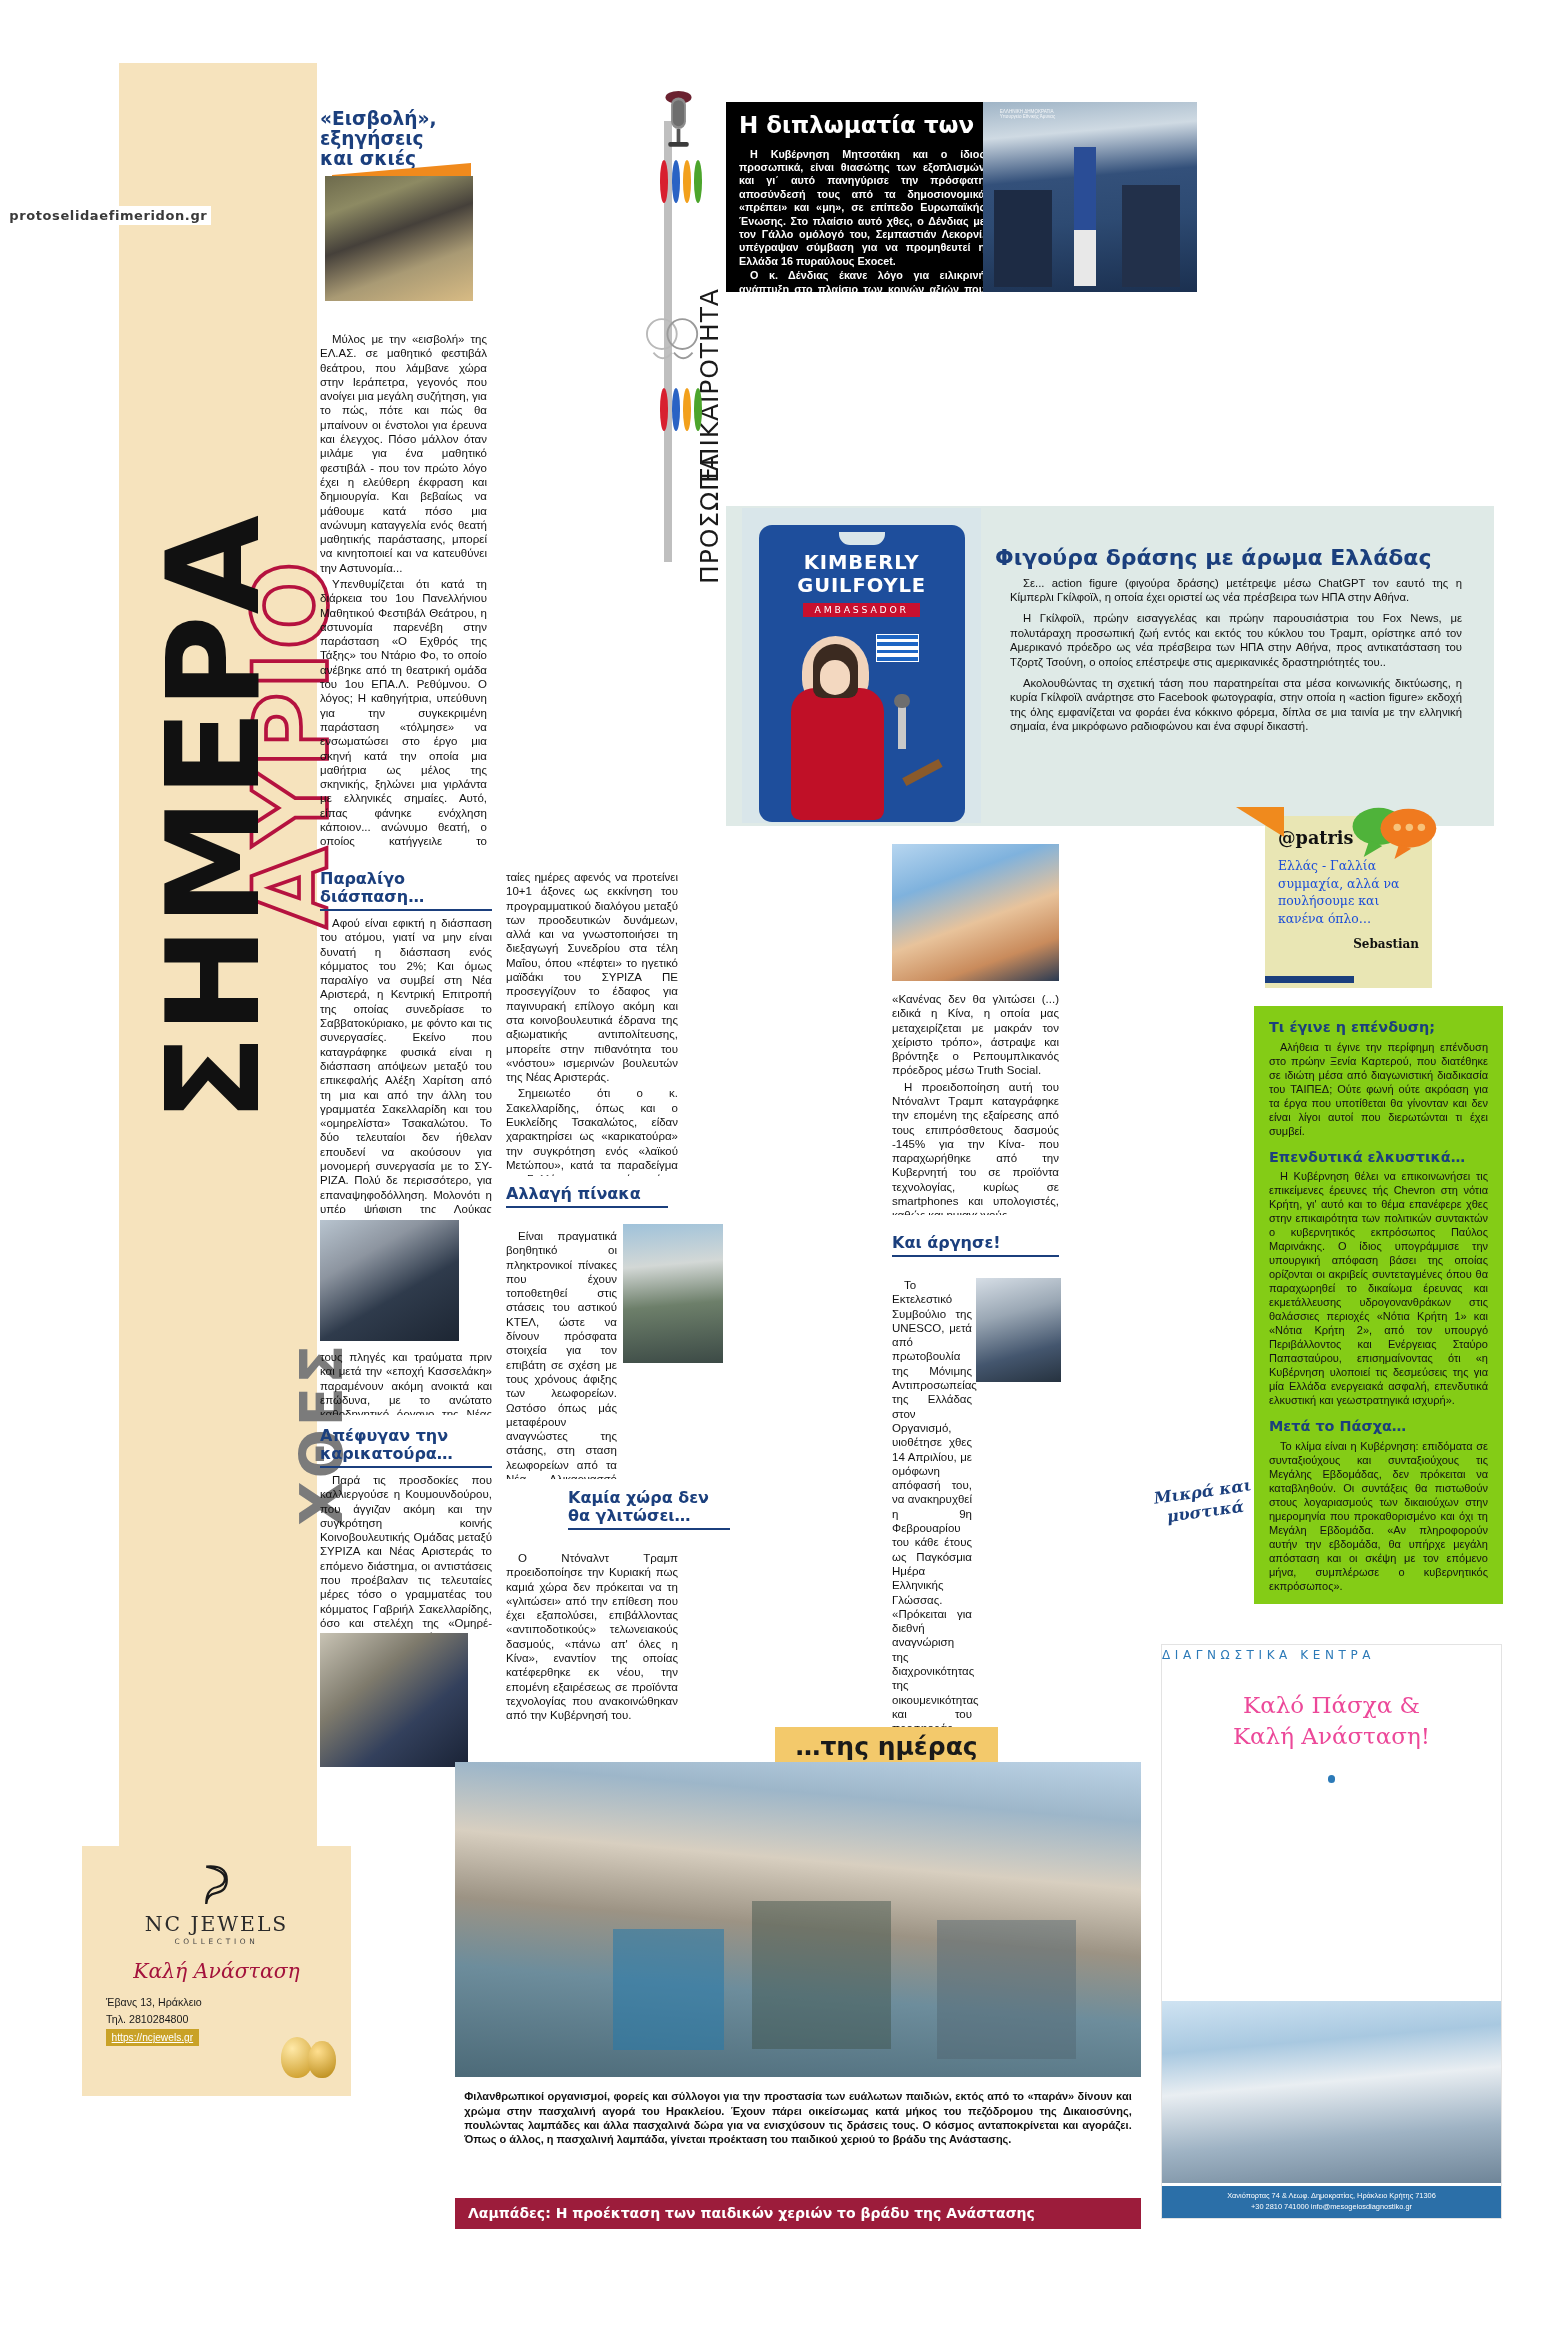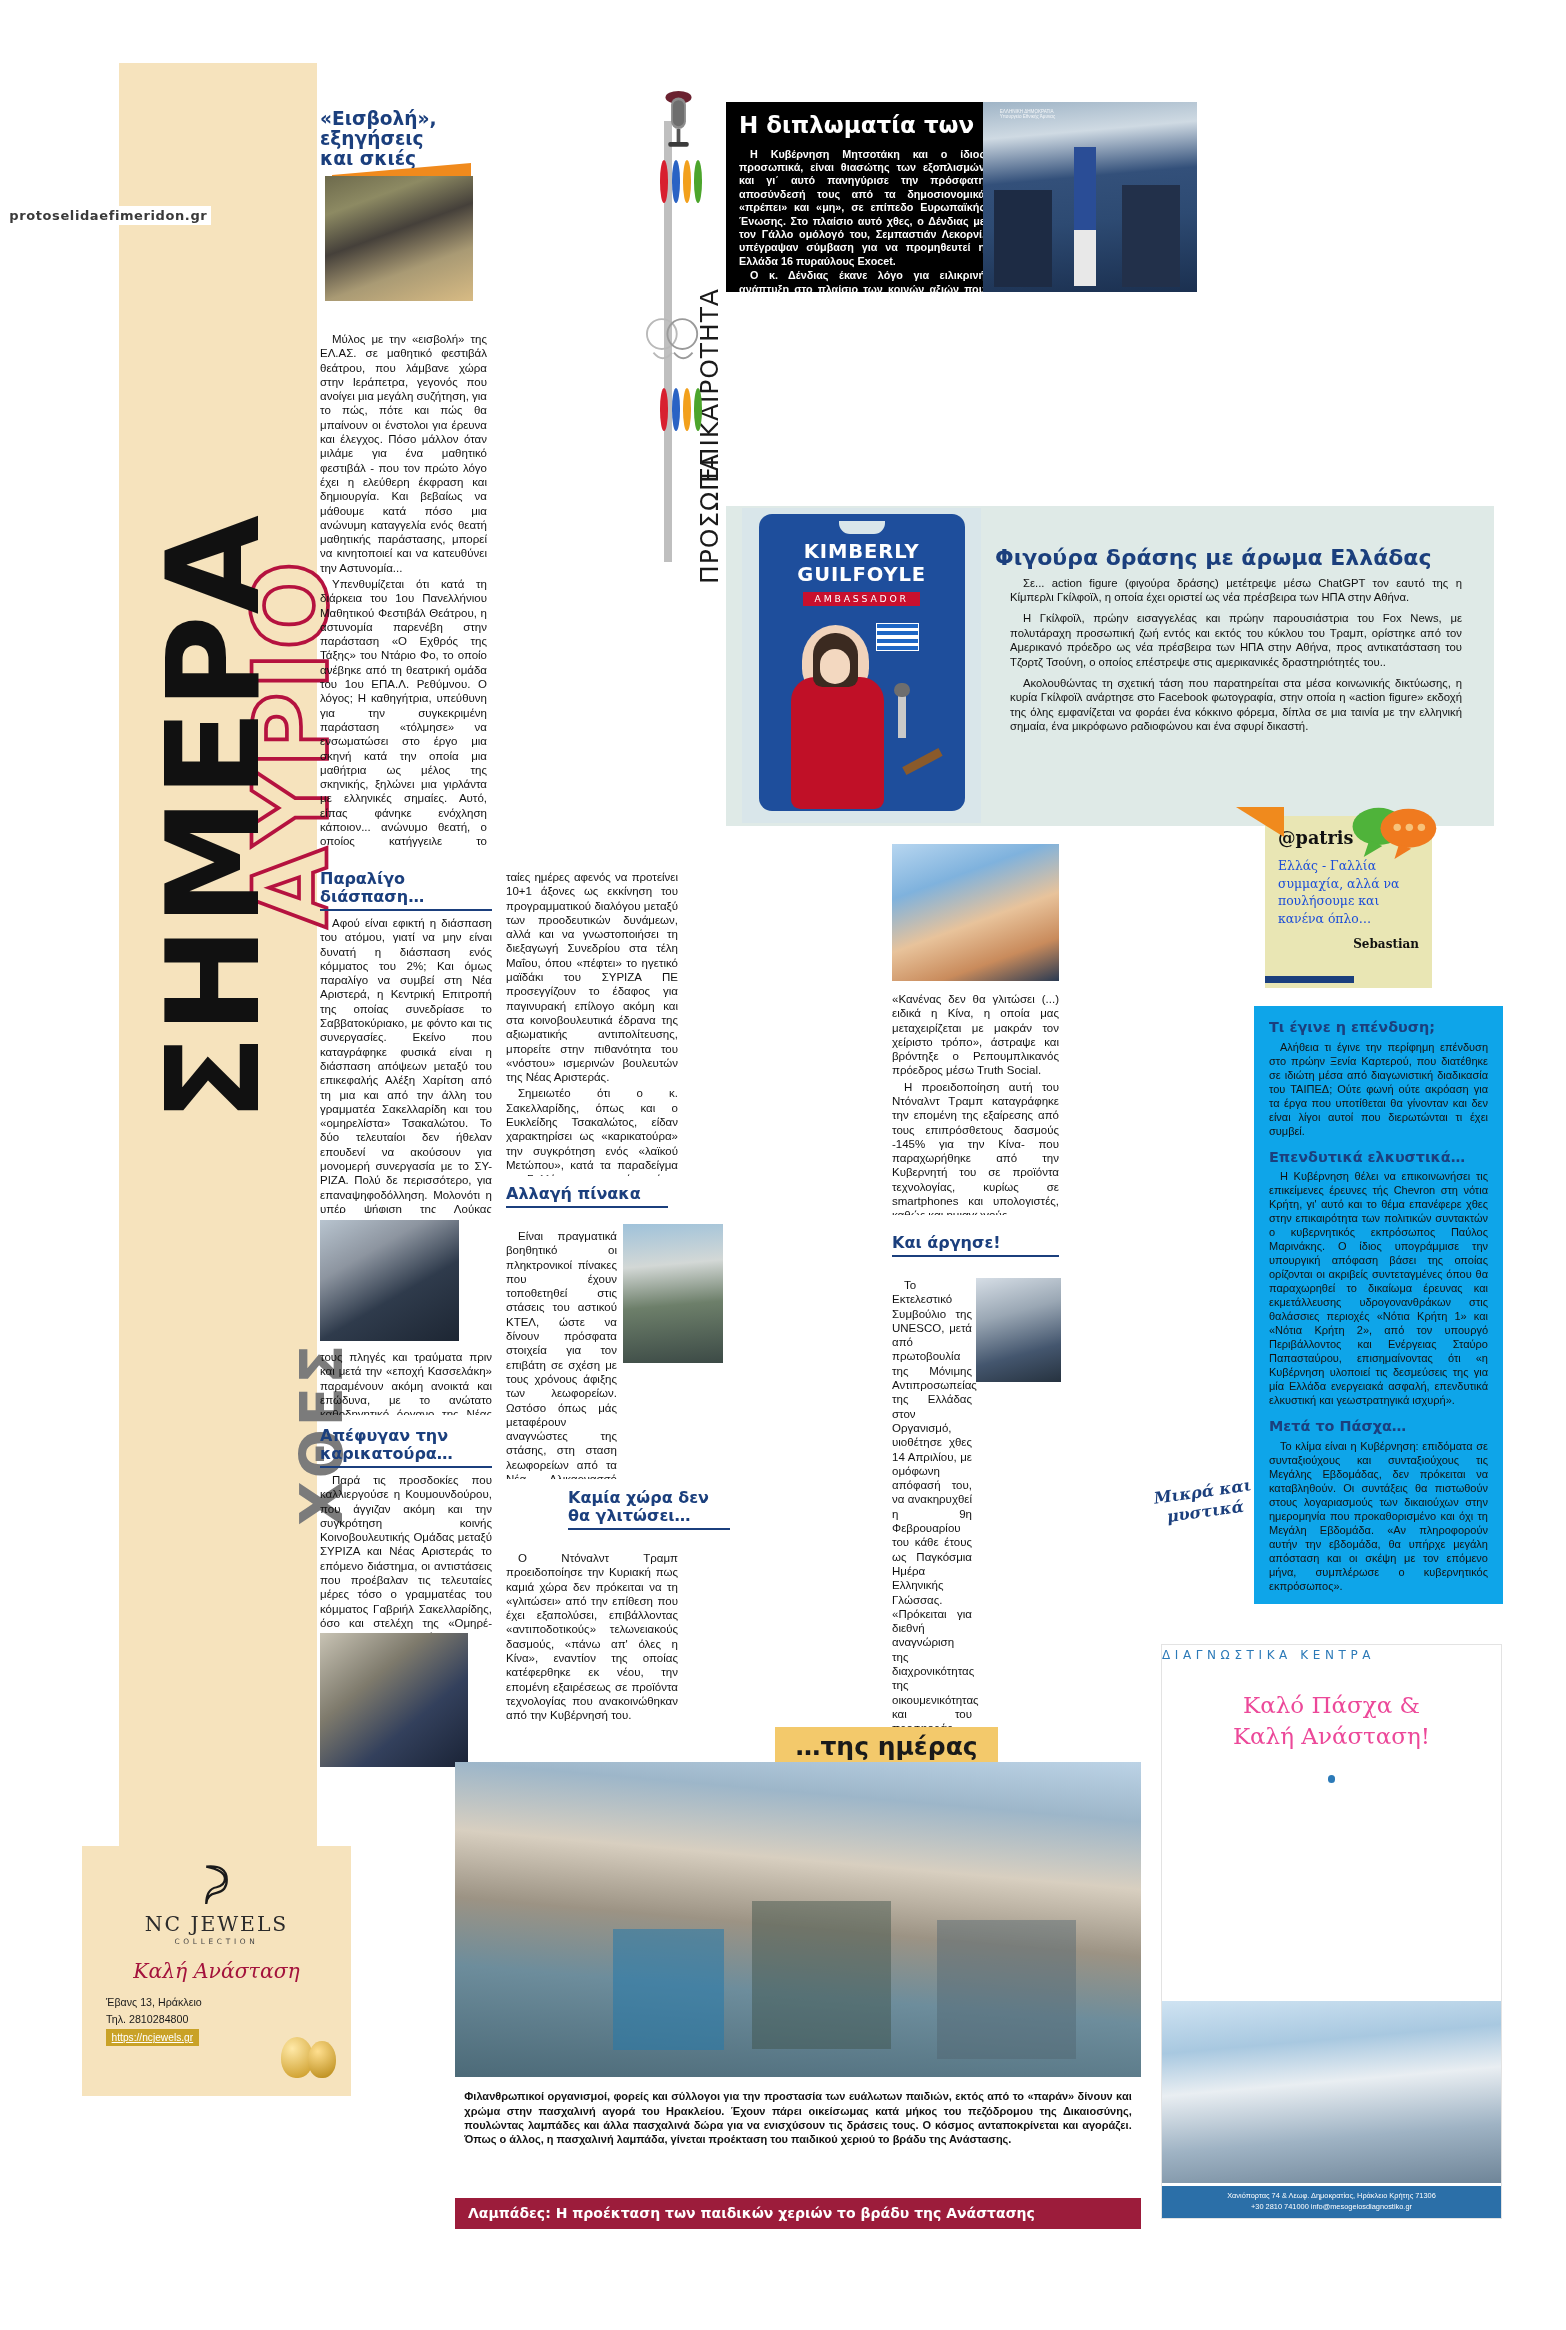--- a/index.html
+++ b/index.html
@@ -102,21 +102,21 @@
     position:absolute; background:#e9e6b4;
     font-family:"DejaVu Serif", serif;
   }
   .patris .handle { font-weight:bold; font-size:17.6px; color:#111; }
   .patris .ptext { font-size:12.4px; line-height:17.6px; color:#1d4ed8; }
   .patris .sig {
     font-family:"DejaVu Serif", serif; font-weight:bold; font-size:12px;
     color:#111; text-align:right;
   }
   
-  .greycol { position:absolute; background:#0ea5e9; }
+  .greycol { position:absolute; background:#84cc16; }
   .greycol h3 {
     font-family:"DejaVu Sans", sans-serif; font-weight:bold;
     font-size:14.4px; color:#1b3f7d; margin-bottom:4.6px; line-height:1.12;
   }
   .greycol .gtext {
     font-family:"Liberation Sans", sans-serif; font-size:11px;
     line-height:14px; text-align:justify; color:#111;
   }
   .greycol .gtext p { text-indent:11px; }
   .greycol .sec { padding:0 0 11px; }
@@ -266,21 +266,21 @@
 <div class="tealbox" style="left:726px;top:506px;width:768px;height:320px;">
   <h2 style="padding-left:269px;margin-top:30px;">Φιγούρα δράσης με άρωμα Ελλάδας</h2>
   <div class="tb-text" style="margin-left:269px;width:482px;">
     <p>Σε... action figure (φιγούρα δράσης) μετέτρεψε μέσω ChatGPT τον εαυτό της η Κίμπερλι Γκίλφοϊλ, η οποία έχει οριστεί ως νέα πρέσβειρα των ΗΠΑ στην Αθήνα.</p>
     <p>Η Γκίλφοϊλ, πρώην εισαγγελέας και πρώην παρουσιάστρια του Fox News, με πολυτάραχη προσωπική ζωή εντός και εκτός του κύκλου του Τραμπ, ορίστηκε από τον Αμερικανό πρόεδρο ως νέα πρέσβειρα των ΗΠΑ στην Αθήνα, προς αντικατάσταση του Τζορτζ Τσούνη, ο οποίος επέστρεψε στις αμερικανικές δραστηριότητές του..</p>
     <p>Ακολουθώντας τη σχετική τάση που παρατηρείται στα μέσα κοινωνικής δικτύωσης, η κυρία Γκίλφοϊλ ανάρτησε στο Facebook φωτογραφία, στην οποία η «action figure» εκδοχή της όλης εμφανίζεται να φοράει ένα κόκκινο φόρεμα, δίπλα σε μια ταινία με την ελληνική σημαία, ένα μικρόφωνο ραδιοφώνου και ένα σφυρί δικαστή.</p>
   </div>
 </div>
 
 <div style="position:absolute;left:742px;top:508px;width:239px;height:315px;background:#d9e6ea;">
-  <div style="position:absolute;left:16.7px;top:6px;width:206px;height:297px;background:#1e4e9c;border-radius:13px;">
+  <div style="position:absolute;left:16.7px;top:17px;width:206px;height:297px;background:#1e4e9c;border-radius:13px;">
     <div style="position:absolute;left:80px;top:7.4px;width:46px;height:13px;background:#d9e6ea;border-radius:0 0 11px 11px;"></div>
     <div style="text-align:center;padding-top:26px;">
       <div style="font-family:'DejaVu Sans',sans-serif;font-weight:bold;font-size:19.5px;color:#fff;letter-spacing:0.9px;">KIMBERLY</div>
       <div style="font-family:'DejaVu Sans',sans-serif;font-weight:bold;font-size:19.5px;color:#fff;letter-spacing:0.9px;">GUILFOYLE</div>
       <div style="display:inline-block;margin-top:5.6px;background:#c8102e;color:#fff;font-family:'DejaVu Sans',sans-serif;font-size:9.3px;letter-spacing:2.8px;padding:1.9px 11px;">AMBASSADOR</div>
     </div>
 
     <div style="position:absolute;left:117px;top:109px;width:43px;height:28px;background:repeating-linear-gradient(#1e66c4 0 3.7px,#fff 3.7px 7.4px);border:0.9px solid #fff;"></div>
 
     <div style="position:absolute;left:43px;top:111px;width:67px;height:72px;background:#f0d3bb;border-radius:50% 50% 40% 40%;"></div>

